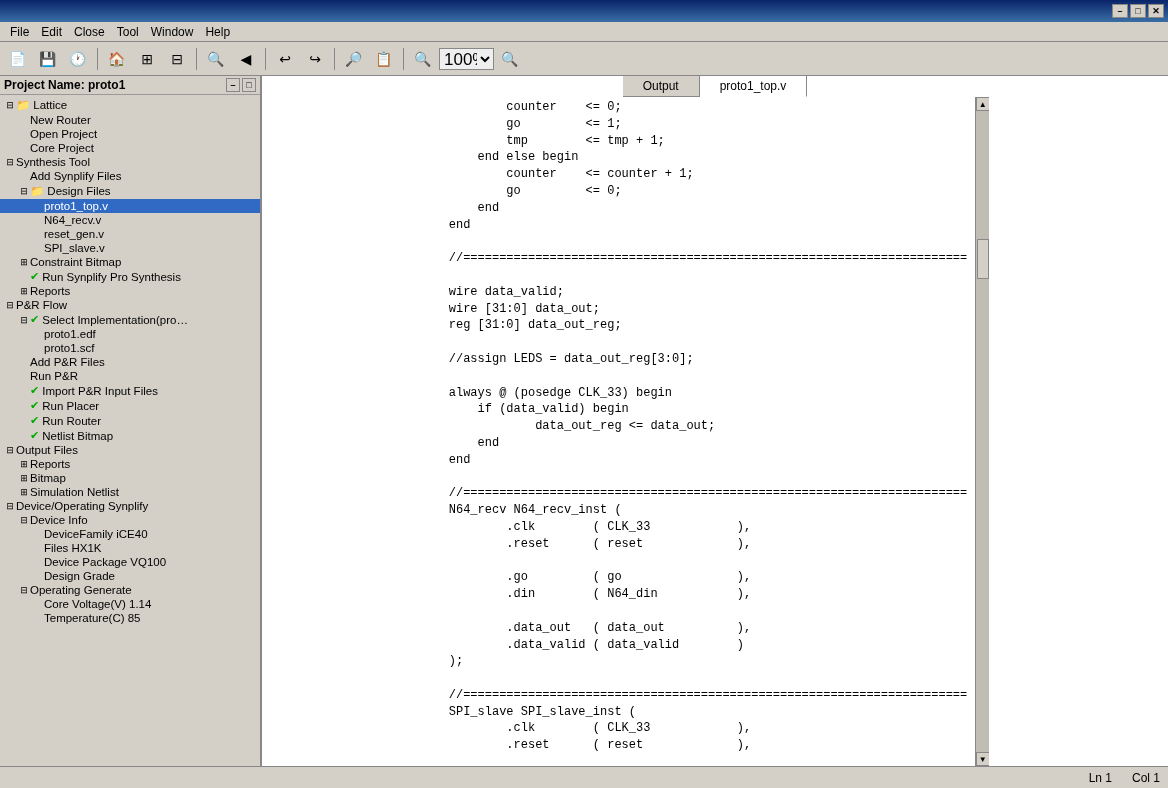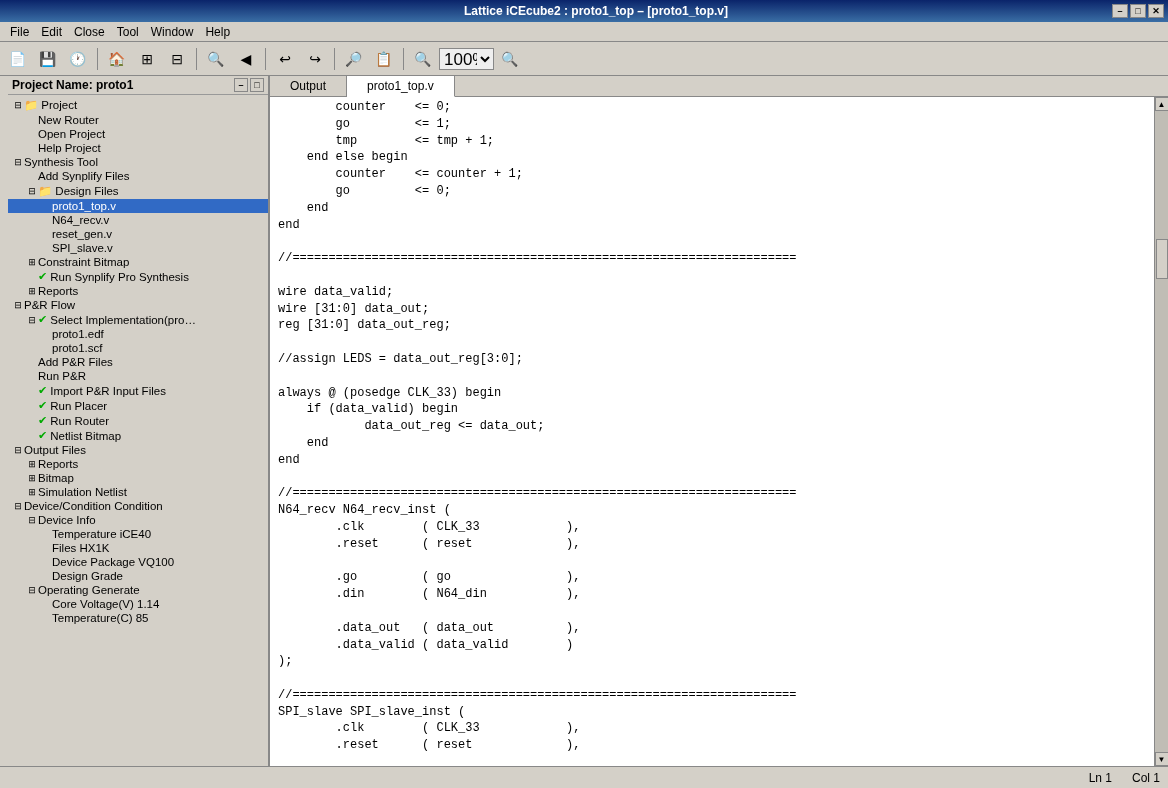--- a/index.html
+++ b/index.html
@@ -99,21 +99,20 @@
       width: 55px;
       height: 22px;
       font-size: 17px;
       border: 1px solid #888;
     }
 
     
     #main-area {
       display: flex;
       height: calc(788px - 22px - 20px - 34px - 22px);
-      padding-left: 8px;
     }
 
     
     #left-panel {
       width: 262px;
       background: #d4d0c8;
       border-right: 2px solid #888;
       overflow-y: auto;
       overflow-x: hidden;
     }
@@ -177,20 +176,21 @@
       flex-shrink: 0;
     }
     .check-green { color: #00aa00; font-size: 11px; }
 
     
     #right-panel {
       flex: 1;
       display: flex;
       flex-direction: column;
       background: white;
+      align-items: center;
     }
 
     
     #editor-tabs {
       display: flex;
       background: #d4d0c8;
       border-bottom: 1px solid #888;
     }
     .editor-tab {
       padding: 3px 20px;
@@ -275,21 +275,20 @@
       height: 22px;
       font-size: 12px;
       gap: 20px;
     }
   </style>
 </head>
 <body>
 
 <div id="title-bar">
   <div style="width:80px;"></div>
-  <div class="title-text">Lattice iCEcube2 : proto1_top – [proto1_top.v]</div>
   <div class="win-controls">
     <div class="win-btn">–</div>
     <div class="win-btn">□</div>
     <div class="win-btn">✕</div>
   </div>
 </div>
 
 <div id="menu-bar">
   <div class="menu-item">File</div>
   <div class="menu-item">Edit</div>
@@ -338,36 +337,36 @@
         <div class="hc-btn">–</div>
         <div class="hc-btn">□</div>
       </div>
     </div>
     <div class="tree">
 
     <div class="tree-item">
           <span class="indent" style="width:4px"></span>
           <span class="tree-toggle">⊟</span>
           <span class="tree-icon">📁</span>
-          <span>Project</span>
+          <span>Lattice</span>
         </div>
         <div class="tree-item">
           <span class="indent" style="width:18px"></span>
           <span class="tree-toggle"></span>
           <span>New Router</span>
         </div>
         <div class="tree-item">
           <span class="indent" style="width:18px"></span>
           <span class="tree-toggle"></span>
           <span>Open Project</span>
         </div>
         <div class="tree-item">
           <span class="indent" style="width:18px"></span>
           <span class="tree-toggle"></span>
-          <span>Help Project</span>
+          <span>Core Project</span>
         </div>
         <div class="tree-item">
           <span class="indent" style="width:4px"></span>
           <span class="tree-toggle">⊟</span>
           <span>Synthesis Tool</span>
         </div>
         <div class="tree-item">
           <span class="indent" style="width:18px"></span>
           <span class="tree-toggle"></span>
           <span>Add Synplify Files</span>
@@ -485,31 +484,31 @@
           <span>Bitmap</span>
         </div>
         <div class="tree-item">
           <span class="indent" style="width:18px"></span>
           <span class="tree-toggle">⊞</span>
           <span>Simulation Netlist</span>
         </div>
         <div class="tree-item">
           <span class="indent" style="width:4px"></span>
           <span class="tree-toggle">⊟</span>
-          <span>Device/Condition Condition</span>
+          <span>Device/Operating Synplify</span>
         </div>
         <div class="tree-item">
           <span class="indent" style="width:18px"></span>
           <span class="tree-toggle">⊟</span>
           <span>Device Info</span>
         </div>
         <div class="tree-item">
           <span class="indent" style="width:32px"></span>
           <span class="tree-toggle"></span>
-          <span>Temperature    iCE40</span>
+          <span>DeviceFamily    iCE40</span>
         </div>
         <div class="tree-item">
           <span class="indent" style="width:32px"></span>
           <span class="tree-toggle"></span>
           <span>Files          HX1K</span>
         </div>
         <div class="tree-item">
           <span class="indent" style="width:32px"></span>
           <span class="tree-toggle"></span>
           <span>Device Package  VQ100</span>

